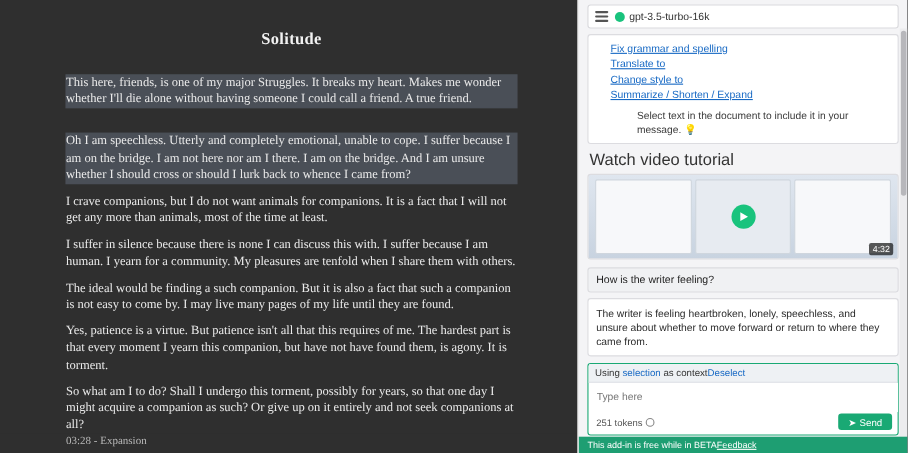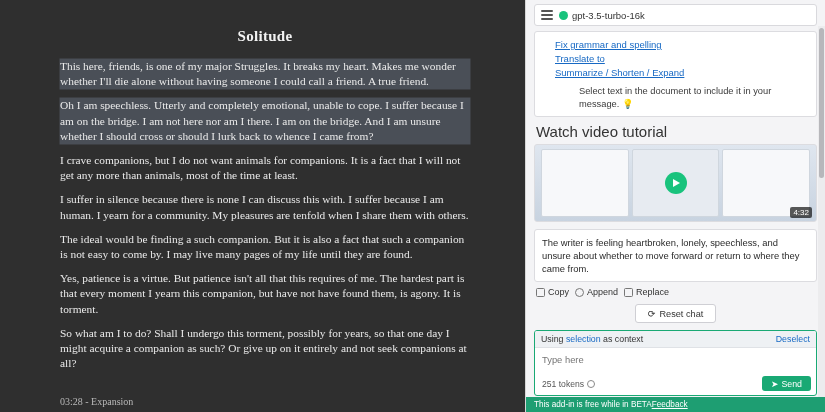--- a/index.html
+++ b/index.html
@@ -46,20 +46,21 @@
     color: #eaeaea;
     font-family: "Liberation Serif", serif;
     font-size: 11.4px;
     line-height: 15.2px;
     margin: 0 0 9px 0;
     text-align: left;
   }
   .para.sel {
     background: #4a4f57;
     box-shadow: 0 0 0 0.5px #4a4f57;
+    margin-top: 23px;
   }
   .statusbar {
     position: absolute;
     left: 0; bottom: 0;
     width: 536px;
     height: 18px;
     background: #2f2f2f;
     color: #b9b9b9;
     font-family: "Liberation Serif", serif;
     font-size: 10px;
@@ -279,21 +280,21 @@
     position: absolute;
     left: 8px; right: 8px; bottom: 16px;
     border: 1px solid #19a974;
     border-radius: 3px;
     background: #fff;
     overflow: hidden;
   }
   .sel-row {
     display: flex;
     align-items: center;
-    justify-content: space-between;
+    justify-content: flex-start;
     background: #eef1f4;
     border-bottom: 1px solid #dfe2e6;
     font-size: 8.8px;
     color: #333;
     padding: 3px 6px;
   }
   .sel-row .hl { color: #1769c4; }
   .deselect { color: #1769c4; cursor: pointer; }
   .composer-input {
     width: 100%;
@@ -392,20 +393,21 @@
         <span class="model-pill">
           <span class="model-dot"></span>
           <span>gpt-3.5-turbo-16k</span>
         </span>
       </div>
 
       <div class="card">
         <ul class="sugg-list">
           <li><a>Fix grammar and spelling</a></li>
           <li><a>Translate to</a></li>
+          <li><a>Change style to</a></li>
           <li><a>Summarize / Shorten / Expand</a></li>
         </ul>
         <div class="hint">
           <span>Select text in the document to include it in your message.</span>
           <span class="bulb">💡</span>
         </div>
       </div>
 
       <div class="video-label">Watch video tutorial</div>
       <div class="video-box">
@@ -413,20 +415,21 @@
           <div class="pane"></div>
           <div class="pane dark"></div>
           <div class="pane"></div>
         </div>
         <div class="play-btn">
             <div class="tri"></div>
           </div>
         <div class="video-time">4:32</div>
       </div>
 
+      <div class="user-msg">How is the writer feeling?</div>
       <div class="bot-msg">The writer is feeling heartbroken, lonely, speechless, and unsure about whether to move forward or return to where they came from.</div>
 
       <div class="msg-actions">
         <button class="mini-btn">
           <span class="mini-ico"></span>
           <span>Copy</span>
         </button>
         <button class="mini-btn">
           <span class="mini-ico plus"></span>
           <span>Append</span>

